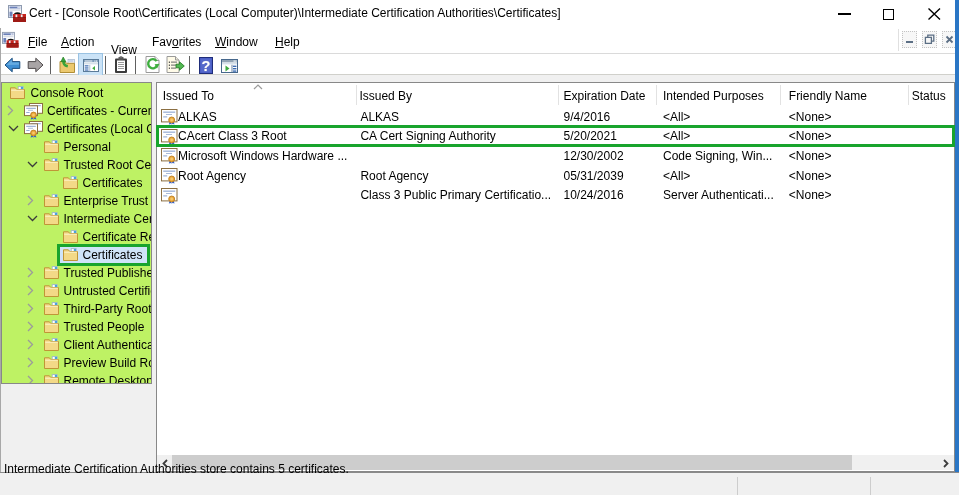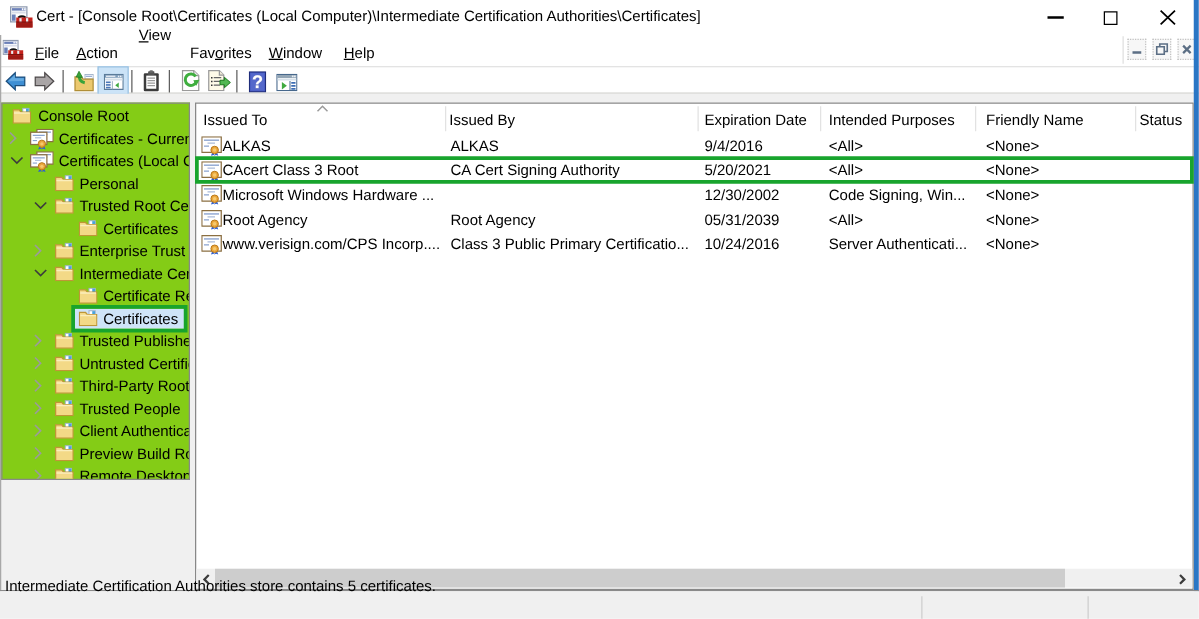--- a/index.html
+++ b/index.html
@@ -51,21 +51,21 @@
   <path d="M6.5 10 Q9.5 8.2 12.5 10" fill="none" stroke="#111" stroke-width="1.6"></path>
   <rect x="5" y="10" width="13" height="8" fill="#c5231d"></rect>
   <rect x="5" y="14.5" width="13" height="3.5" fill="#9e1a15"></rect>
   <rect x="7.5" y="10.5" width="1.8" height="3.4" fill="#e8ecf2"></rect>
   <rect x="12.8" y="10.5" width="1.8" height="3.4" fill="#e8ecf2"></rect>
   <rect x="5" y="13.2" width="13" height="1" fill="#7e120e"></rect>
 </svg>
 </div>
 <div class="txt" style="left:28px;top:34px;"><u>F</u>ile</div>
 <div class="txt" style="left:61px;top:34px;"><u>A</u>ction</div>
-<div class="txt" style="left:111px;top:20px;"><u>V</u>iew</div>
+<div class="txt" style="left:111px;top:42px;"><u>V</u>iew</div>
 <div class="txt" style="left:152px;top:34px;">Fav<u>o</u>rites</div>
 <div class="txt" style="left:215px;top:34px;"><u>W</u>indow</div>
 <div class="txt" style="left:275px;top:34px;"><u>H</u>elp</div>
 
 <div class="ab" style="left:898px;top:29px;width:1px;height:22px;background:#e0e0e0;"></div>
 <div class="ab" style="left:902px;top:31px;width:15px;height:17px;border:1px dotted #c3c3c3;background:#f7f7f7;">
   <div class="ab" style="left:3px;top:9px;width:7px;height:2px;background:#5c6f85;"></div>
 </div>
 <div class="ab" style="left:922px;top:31px;width:15px;height:17px;border:1px dotted #c3c3c3;background:#f7f7f7;">
   <svg width="13" height="15" viewBox="0 0 13 15">
@@ -163,21 +163,21 @@
   <rect x="12" y="6.6" width="3.4" height="1.4" fill="#3d6db4"></rect>
   <rect x="12" y="9" width="3.4" height="1.4" fill="#3d6db4"></rect>
   <rect x="12" y="11.4" width="3.4" height="1.4" fill="#3d6db4"></rect>
 </svg>
 
 <div class="ab" style="left:0;top:75px;width:959px;height:398px;background:#f0f0f0;"></div>
 <div class="ab" style="left:0;top:28px;width:1px;height:445px;background:#a8a8a8;"></div>
 
 <div class="ab" style="left:955px;top:0;width:4px;height:473px;background:#2a76c5;"></div>
 
-<div class="ab" id="treepane" style="left:1px;top:82px;width:150.5px;height:302px;background:#84cc16;border:1px solid #888;overflow:hidden;padding-left:30px;">
+<div class="ab" id="treepane" style="left:1px;top:82px;width:150.5px;height:302px;background:#bef264;border:1px solid #888;overflow:hidden;padding-left:30px;">
   <div class="ab" style="left:58px;top:163.5px;width:89px;height:16px;background:#cfe4f8;"></div>
   <div id="treerows">
 <svg class="ab" style="left:8px;top:3.0px;" width="15" height="13" viewBox="0 0 15 13">
 <rect x="8.2" y="0.6" width="5" height="3.4" fill="#fff" stroke="#9db0c8" stroke-width="0.8"></rect>
 <rect x="10.8" y="0.9" width="2.2" height="2.8" fill="#49a3dc"></rect>
 <path d="M0.5 1.8 H5.4 L6.8 3.6 H14.5 V12.5 H0.5 Z" fill="#f3d987" stroke="#bf9637"></path>
 <path d="M1.2 4.3 H13.8" stroke="#fbeebc" stroke-width="1.2" fill="none"></path>
 </svg>
 <div class="txt" style="left:28.5px;top:1.5px;">Console Root</div>
 <svg class="ab" style="left:5px;top:22.0px;" width="7" height="11" viewBox="0 0 7 11">
@@ -462,21 +462,20 @@
 <svg class="ab" style="left:4.3px;top:104.50000000000001px;" width="17" height="16" viewBox="0 0 17 16">
 <rect x="0.5" y="0.5" width="15.5" height="12.4" fill="#fff" stroke="#8b6f42"></rect>
 <rect x="2.2" y="2.6" width="12" height="1.1" fill="#8ba3cf"></rect>
 <rect x="5" y="5" width="6" height="1" fill="#aabbd9"></rect>
 <rect x="2.2" y="7.4" width="4" height="1" fill="#8ba3cf"></rect>
 <path d="M9 12.2 L7.8 15.6 L10.1 14.9 L11 15.6 Z" fill="#2e5fd0"></path>
 <path d="M12.4 12.2 L13.6 15.6 L11.8 14.9 L10.4 15.6 Z" fill="#2e5fd0"></path>
 <circle cx="10.7" cy="11" r="3" fill="#eba73c" stroke="#b97818" stroke-width="0.8"></circle>
 <circle cx="10.7" cy="11" r="1.4" fill="#f6c96e"></circle>
 </svg>
-<div class="txt" style="left:21.5px;top:104.1px;">www.verisign.com/CPS Incorp....</div>
 <div class="txt" style="left:203.9px;top:104.1px;">Class 3 Public Primary Certificatio...</div>
 <div class="txt" style="left:407px;top:104.1px;">10/24/2016</div>
 <div class="txt" style="left:506.5px;top:104.1px;">Server Authenticati...</div>
 <div class="txt" style="left:632.3px;top:104.1px;">&lt;None&gt;</div>
 <div class="ab" style="left:0;top:372px;width:797px;height:15px;background:#f0f0f0;">
 <svg class="ab" style="left:5px;top:3.5px;" width="6" height="9" viewBox="0 0 6 9">
         <path d="M5 1 L1.5 4.5 L5 8" fill="none" stroke="#3c3c3c" stroke-width="1.8"></path>
       </svg>
 <div class="ab" style="left:15.5px;top:0;width:680px;height:15px;background:#cdcdcd;"></div>
 <svg class="ab" style="left:786px;top:3.5px;" width="6" height="9" viewBox="0 0 6 9">

